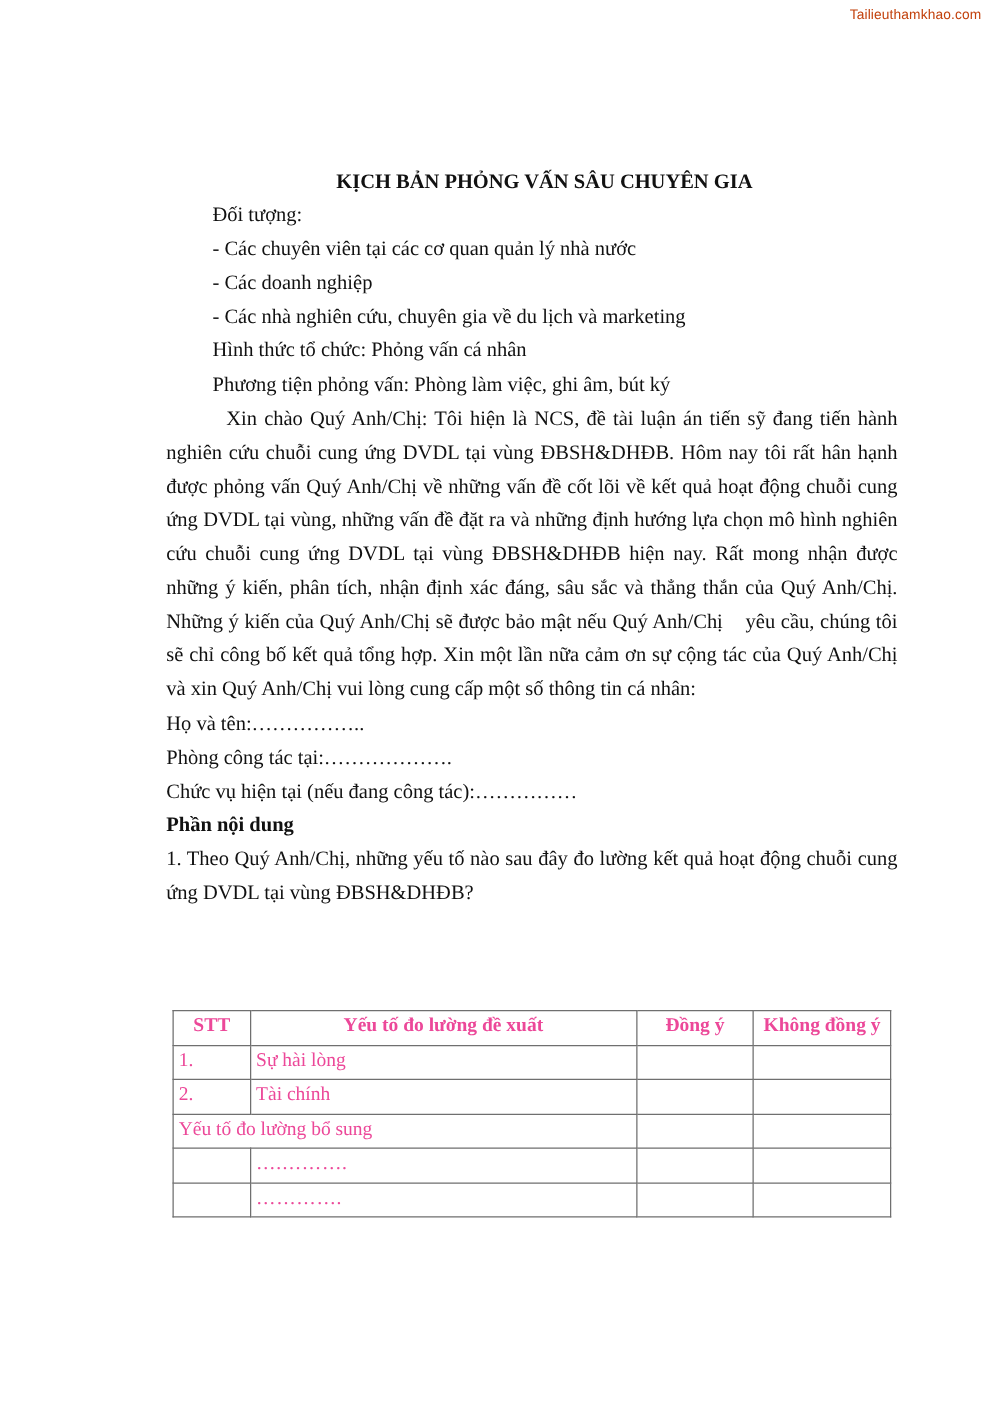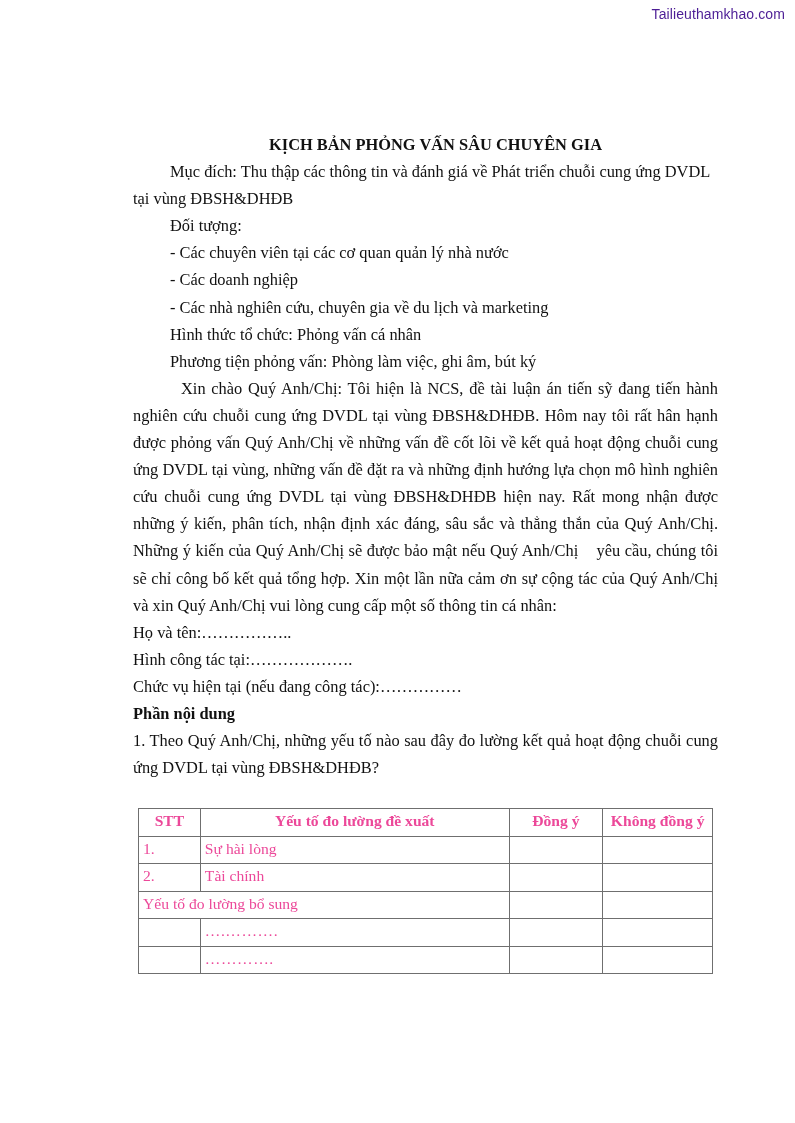--- a/index.html
+++ b/index.html
@@ -13,22 +13,22 @@
       position: relative;
       overflow: hidden;
       font-family: "Liberation Serif", "DejaVu Serif", serif;
       color: #111111;
     }
     .watermark {
       position: absolute;
       top: 6px;
       right: 10px;
       font-family: "Liberation Sans", "DejaVu Sans", sans-serif;
-      font-size: 14px;
-      color: #4c1d95;
+      font-size: 11px;
+      color: #c2410c;
       letter-spacing: 0.1px;
     }
     .page {
       position: absolute;
       left: 133px;
       top: 131px;
       width: 585px;
       font-size: 16.4px;
       line-height: 27.1px;
     }
@@ -96,36 +96,35 @@
     }
   </style>
 </head>
 <body>
 
 <div class="watermark">Tailieuthamkhao.com</div>
 
 <div class="page">
   <p class="title">KỊCH BẢN PHỎNG VẤN SÂU CHUYÊN GIA</p>
 
-  <p class="para justify first-indent"><span>Mục đích: Thu thập các thông tin và đánh giá về Phát triển chuỗi cung ứng DVDL</span><br><span>tại vùng ĐBSH&amp;DHĐB</span></p>
 
   <div class="indent-block">
     <p class="para">Đối tượng:</p>
     <p class="para">- Các chuyên viên tại các cơ quan quản lý nhà nước</p>
     <p class="para">- Các doanh nghiệp</p>
     <p class="para">- Các nhà nghiên cứu, chuyên gia về du lịch và marketing</p>
     <p class="para">Hình thức tổ chức: Phỏng vấn cá nhân</p>
     <p class="para">Phương tiện phỏng vấn: Phòng làm việc, ghi âm, bút ký</p>
   </div>
 
 
   <p class="para justify first-indent-deep" style="white-space: pre-wrap;">Xin chào Quý Anh/Chị: Tôi hiện là NCS, đề tài luận án tiến sỹ đang tiến hành nghiên cứu chuỗi cung ứng DVDL tại vùng ĐBSH&amp;DHĐB. Hôm nay tôi rất hân hạnh được phỏng vấn Quý Anh/Chị về những vấn đề cốt lõi về kết quả hoạt động chuỗi cung ứng DVDL tại vùng, những vấn đề đặt ra và những định hướng lựa chọn mô hình nghiên cứu chuỗi cung ứng DVDL tại vùng ĐBSH&amp;DHĐB hiện nay. Rất mong nhận được những ý kiến, phân tích, nhận định xác đáng, sâu sắc và thẳng thắn của Quý Anh/Chị. Những ý kiến của Quý Anh/Chị sẽ được bảo mật nếu Quý Anh/Chị    yêu cầu, chúng tôi sẽ chỉ công bố kết quả tổng hợp. Xin một lần nữa cảm ơn sự cộng tác của Quý Anh/Chị và xin Quý Anh/Chị vui lòng cung cấp một số thông tin cá nhân:</p>
 
   <p class="para">Họ và tên:……………..</p>
-  <p class="para">Hình công tác tại:……………….</p>
+  <p class="para">Phòng công tác tại:……………….</p>
   <p class="para">Chức vụ hiện tại (nếu đang công tác):……………</p>
 
   <p class="para bold">Phần nội dung</p>
   <p class="para justify">1. Theo Quý Anh/Chị, những yếu tố nào sau đây đo lường kết quả hoạt động chuỗi cung ứng DVDL tại vùng ĐBSH&amp;DHĐB?</p>
 </div>
 
 <table class="survey-table">
   <thead>
     <tr>
       <th class="col-stt">STT</th>

